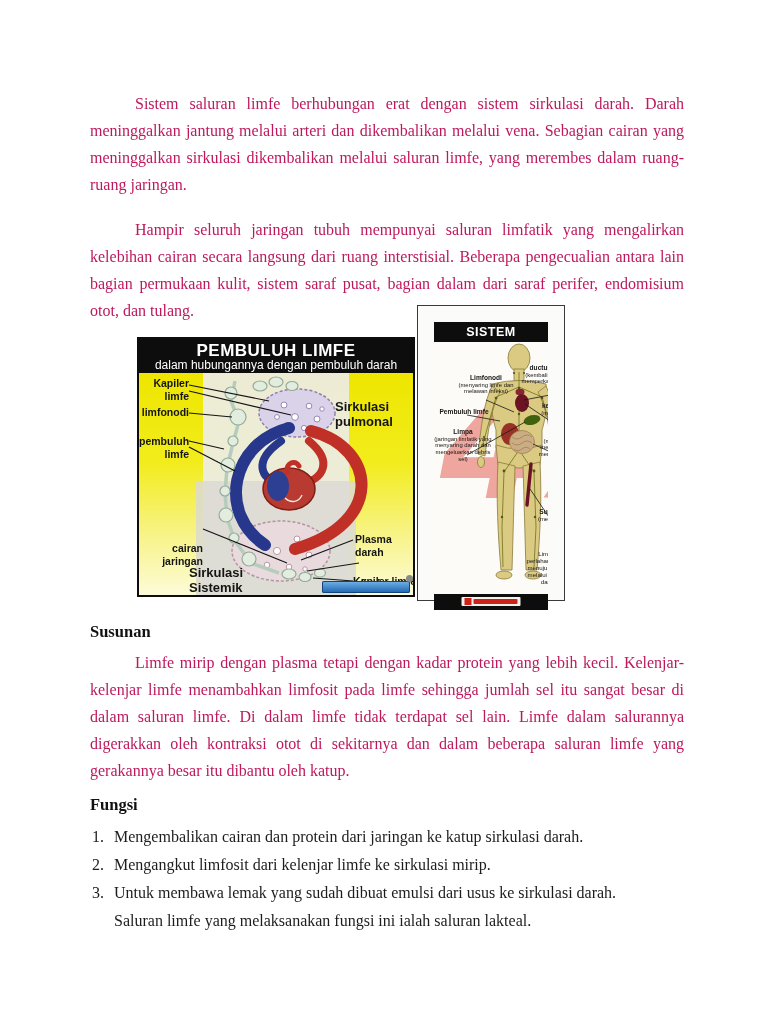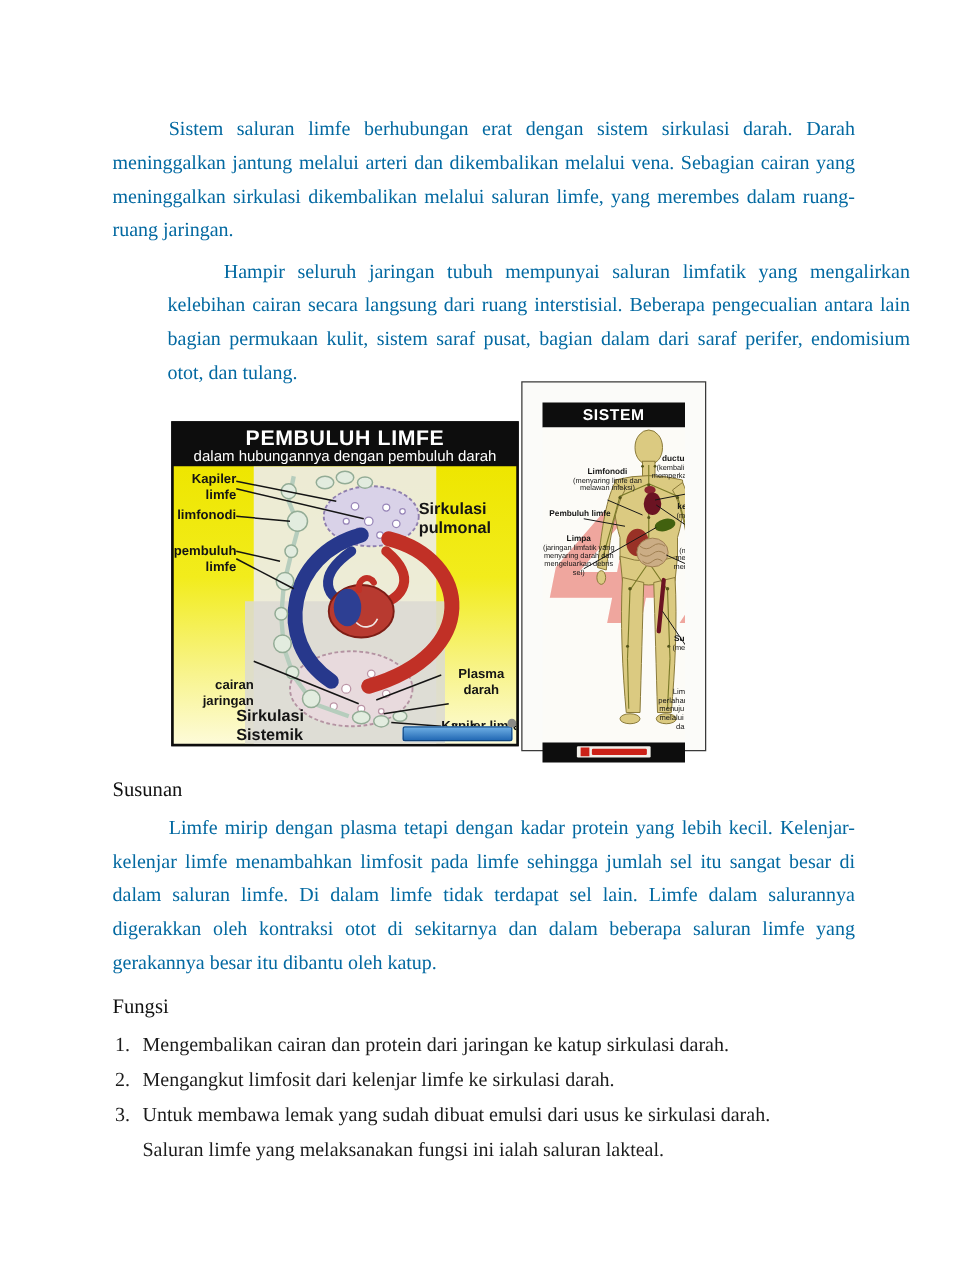--- a/index.html
+++ b/index.html
@@ -1,22 +1,22 @@
 <!DOCTYPE html>
 <html><head>
 <meta charset="utf-8">
 <style>
   html,body{margin:0;padding:0;}
   body{background:#ffffff;font-family:"Liberation Serif", serif;}
   .page{position:relative;width:768px;height:1024px;background:#ffffff;overflow:hidden;}
 
   
   .para{position:absolute;left:90px;width:594px;font-size:16px;line-height:27px;
-        color:#0369a1;text-align:justify;text-indent:45px;}
-  .heading{position:absolute;left:90px;font-size:16.5px;font-weight:normal;color:#111;}
+        color:#be185d;text-align:justify;text-indent:45px;}
+  .heading{position:absolute;left:90px;font-size:16.5px;font-weight:bold;color:#111;}
   .list{position:absolute;left:92px;width:582px;font-size:16px;line-height:28px;color:#1c1c1c;}
   .list-item{display:flex;margin-bottom:0;}
   .list-num{width:22px;flex:0 0 22px;}
   .list-text{flex:1;padding-right:6px;}
 
   
   .fig-left{position:absolute;left:137px;top:337px;width:278px;height:260px;
             border:2px solid #0d0d0d;box-sizing:border-box;background:#0d0d0d;}
   .fig-left-header{height:34px;background:#0d0d0d;color:#fff;text-align:center;
                    font-family:"Liberation Sans",sans-serif;}
@@ -56,21 +56,21 @@
       background:#f2f0ea;padding:1px 3px;border-radius:1px;}
   .footer-logo-sq{width:7px;height:7px;background:#cc2218;}
   .footer-logo-bar{width:44px;height:5px;background:#cc2218;border-radius:1px;}
 </style>
 </head>
 <body>
 
 <div class="page">
 
   <div class="para" style="top:90px;">Sistem saluran limfe berhubungan erat dengan sistem sirkulasi darah. Darah meninggalkan jantung melalui arteri dan dikembalikan melalui vena. Sebagian cairan yang meninggalkan sirkulasi dikembalikan melalui saluran limfe, yang merembes dalam ruang-ruang jaringan.</div>
-  <div class="para" style="top:204px;margin-left:44px;">Hampir seluruh jaringan tubuh mempunyai saluran limfatik yang mengalirkan kelebihan cairan secara langsung dari ruang interstisial. Beberapa pengecualian antara lain bagian permukaan kulit, sistem saraf pusat, bagian dalam dari saraf perifer, endomisium otot, dan tulang.</div>
+  <div class="para" style="top:216px;">Hampir seluruh jaringan tubuh mempunyai saluran limfatik yang mengalirkan kelebihan cairan secara langsung dari ruang interstisial. Beberapa pengecualian antara lain bagian permukaan kulit, sistem saraf pusat, bagian dalam dari saraf perifer, endomisium otot, dan tulang.</div>
 
   <div class="fig-left">
     <div class="fig-left-header">
       <div class="fig-left-title">PEMBULUH LIMFE</div>
       <div class="fig-left-subtitle">dalam hubungannya dengan pembuluh darah</div>
     </div>
     <div class="fig-left-body">
       <div class="gray-col"></div>
       <div class="gray-col2"></div>
 
@@ -141,21 +141,21 @@
           <path d="M 214,208 L 174,205"></path>
         </g>
       </svg>
 
       <div class="fl-label fl-right-align" style="left:4px;top:4px;width:46px;">Kapiler limfe</div>
       <div class="fl-label fl-right-align" style="left:0px;top:33px;width:50px;">limfonodi</div>
       <div class="fl-label fl-right-align" style="left:0px;top:62px;width:50px;">pembuluh limfe</div>
       <div class="fl-label fl-big" style="left:196px;top:26px;width:80px;">Sirkulasi pulmonal</div>
       <div class="fl-label fl-right-align" style="left:16px;top:146px;width:48px;margin-top:23px;">cairan jaringan</div>
       <div class="fl-label fl-big" style="left:50px;top:192px;width:72px;">Sirkulasi Sistemik</div>
-      <div class="fl-label" style="left:216px;top:160px;width:60px;text-align:center;">Plasma darah</div>
+      <div class="fl-label" style="left:216px;top:160px;width:60px;">Plasma darah</div>
       <div class="fl-label" style="left:222px;top:184px;width:40px;margin-top:20px;">limfe</div>
       <div class="fl-label" style="left:214px;top:202px;width:64px;">Kapiler limfe</div>
 
       <div class="watermark-blue"></div>
       <div class="watermark-dot"></div>
     </div>
   </div>
 
   <div class="fig-right">
     <div class="fig-right-header">SISTEM LIMFATIK</div>
@@ -270,21 +270,21 @@
   <div class="para" style="top:649px;">Limfe mirip dengan plasma tetapi dengan kadar protein yang lebih kecil. Kelenjar-kelenjar limfe menambahkan limfosit pada limfe sehingga jumlah sel itu sangat besar di dalam saluran limfe. Di dalam limfe tidak terdapat sel lain. Limfe dalam salurannya digerakkan oleh kontraksi otot di sekitarnya dan dalam beberapa saluran limfe yang gerakannya besar itu dibantu oleh katup.</div>
 
   <div class="heading" style="top:795px;">Fungsi</div>
   <div class="list" style="top:823px;">
     <div class="list-item">
       <span class="list-num">1.</span>
       <span class="list-text">Mengembalikan cairan dan protein dari jaringan ke katup sirkulasi darah.</span>
     </div>
     <div class="list-item">
       <span class="list-num">2.</span>
-      <span class="list-text">Mengangkut limfosit dari kelenjar limfe ke sirkulasi darah.</span>
+      <span class="list-text">Mengangkut limfosit dari kelenjar limfe ke sirkulasi mirip.</span>
     </div>
     <div class="list-item">
       <span class="list-num">3.</span>
       <span class="list-text">Untuk membawa lemak yang sudah dibuat emulsi dari usus ke sirkulasi darah. Saluran limfe yang melaksanakan fungsi ini ialah saluran lakteal.</span>
     </div>
   </div>
 
 </div>
 
 </body></html>

